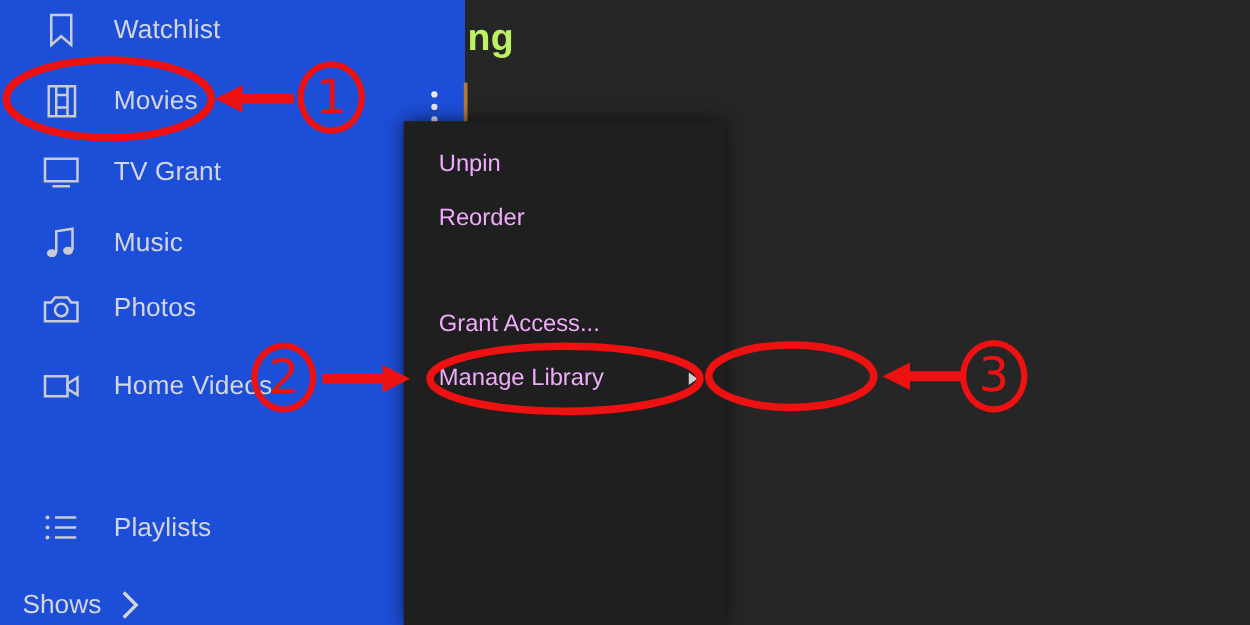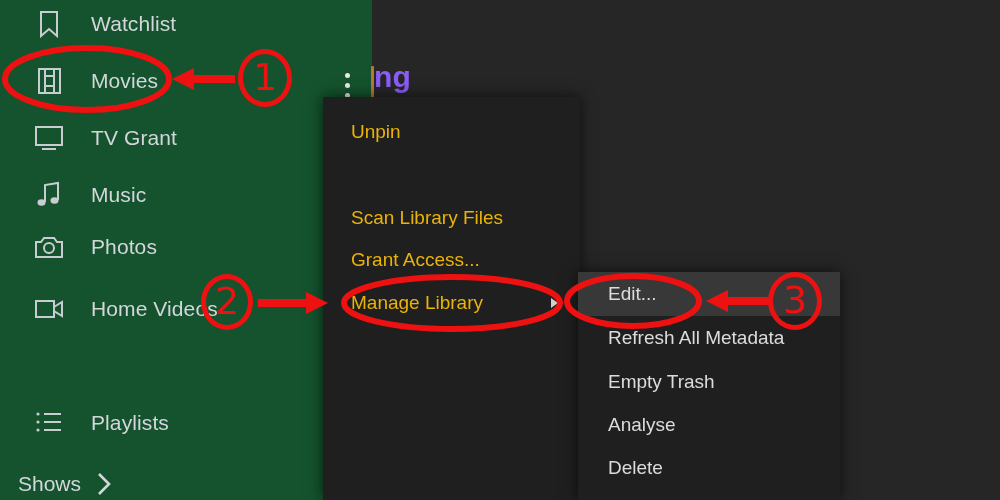--- a/index.html
+++ b/index.html
@@ -16,21 +16,21 @@
     font-family: "Liberation Sans", sans-serif;
     -webkit-font-smoothing: antialiased;
   }
 
   
   #sidebar {
     position: absolute;
     left: 0; top: 0;
     width: 372px;
     height: 500px;
-    background: #14532d;
+    background: #1d4ed8;
   }
   .side-item {
     position: absolute;
     left: 0;
     width: 372px;
     height: 46px;
     display: flex;
     align-items: center;
   }
   .side-icon {
@@ -70,23 +70,22 @@
     align-items: center;
   }
 
   
   #header-title {
     position: absolute;
     left: 374px;
     top: 14px;
     font-size: 30px;
     font-weight: bold;
-    color: #8b5cf6;
+    color: #bef264;
     letter-spacing: .2px;
-    margin-top: 46px;
   }
   #kebab-btn {
     position: absolute;
     left: 339px;
     top: 64px;
     width: 17px;
     height: 42px;
     display: flex;
     flex-direction: column;
     align-items: center;
@@ -124,21 +123,21 @@
     position: absolute;
     left: 0;
     width: 257px;
     height: 43px;
     display: flex;
     align-items: center;
   }
   .menu-item .mi-label {
     margin-left: 28px;
     font-size: 19px;
-    color: #eab308;
+    color: #f0abfc;
     white-space: nowrap;
   }
   .mi-arrow {
     position: absolute;
     right: 22px;
     top: 50%;
     transform: translateY(-50%);
     width: 0; height: 0;
     border-left: 7px solid #d0d0d0;
     border-top: 5px solid transparent;
@@ -294,49 +293,32 @@
     <i></i>
     <i></i>
     <i></i>
   </div>
   <div id="accent-bar"></div>
 
   <div id="context-menu">
     <div class="menu-item" style="top:13px">
       <span class="mi-label">Unpin</span>
     </div>
-    <div class="menu-item" style="top:99px">
-      <span class="mi-label">Scan Library Files</span>
+    <div class="menu-item" style="top:56px">
+      <span class="mi-label">Reorder</span>
     </div>
     <div class="menu-item" style="top:184px">
       <span class="mi-label">Manage Library</span>
       <span class="mi-arrow"></span>
     </div>
     <div class="menu-item" style="top:141px">
       <span class="mi-label">Grant Access...</span>
     </div>
   </div>
 
-  <div id="submenu">
-    <div class="sub-item selected" style="top:0px">
-      <span class="si-label">Edit...</span>
-    </div>
-    <div class="sub-item" style="top:44px">
-      <span class="si-label">Refresh All Metadata</span>
-    </div>
-    <div class="sub-item" style="top:88px">
-      <span class="si-label">Empty Trash</span>
-    </div>
-    <div class="sub-item" style="top:131px">
-      <span class="si-label">Analyse</span>
-    </div>
-    <div class="sub-item" style="top:174px">
-      <span class="si-label">Delete</span>
-    </div>
-  </div>
 
   <svg id="annotations" viewBox="0 0 1000 500">
 
     <ellipse cx="87" cy="79" rx="82" ry="31" fill="none" stroke="#ee1111" stroke-width="6"></ellipse>
 
     <g>
       <line x1="235" y1="79" x2="190" y2="79" stroke="#ee1111" stroke-width="8"></line>
       <polygon points="172,79 194,68 194,90" fill="#ee1111"></polygon>
     </g>
 

